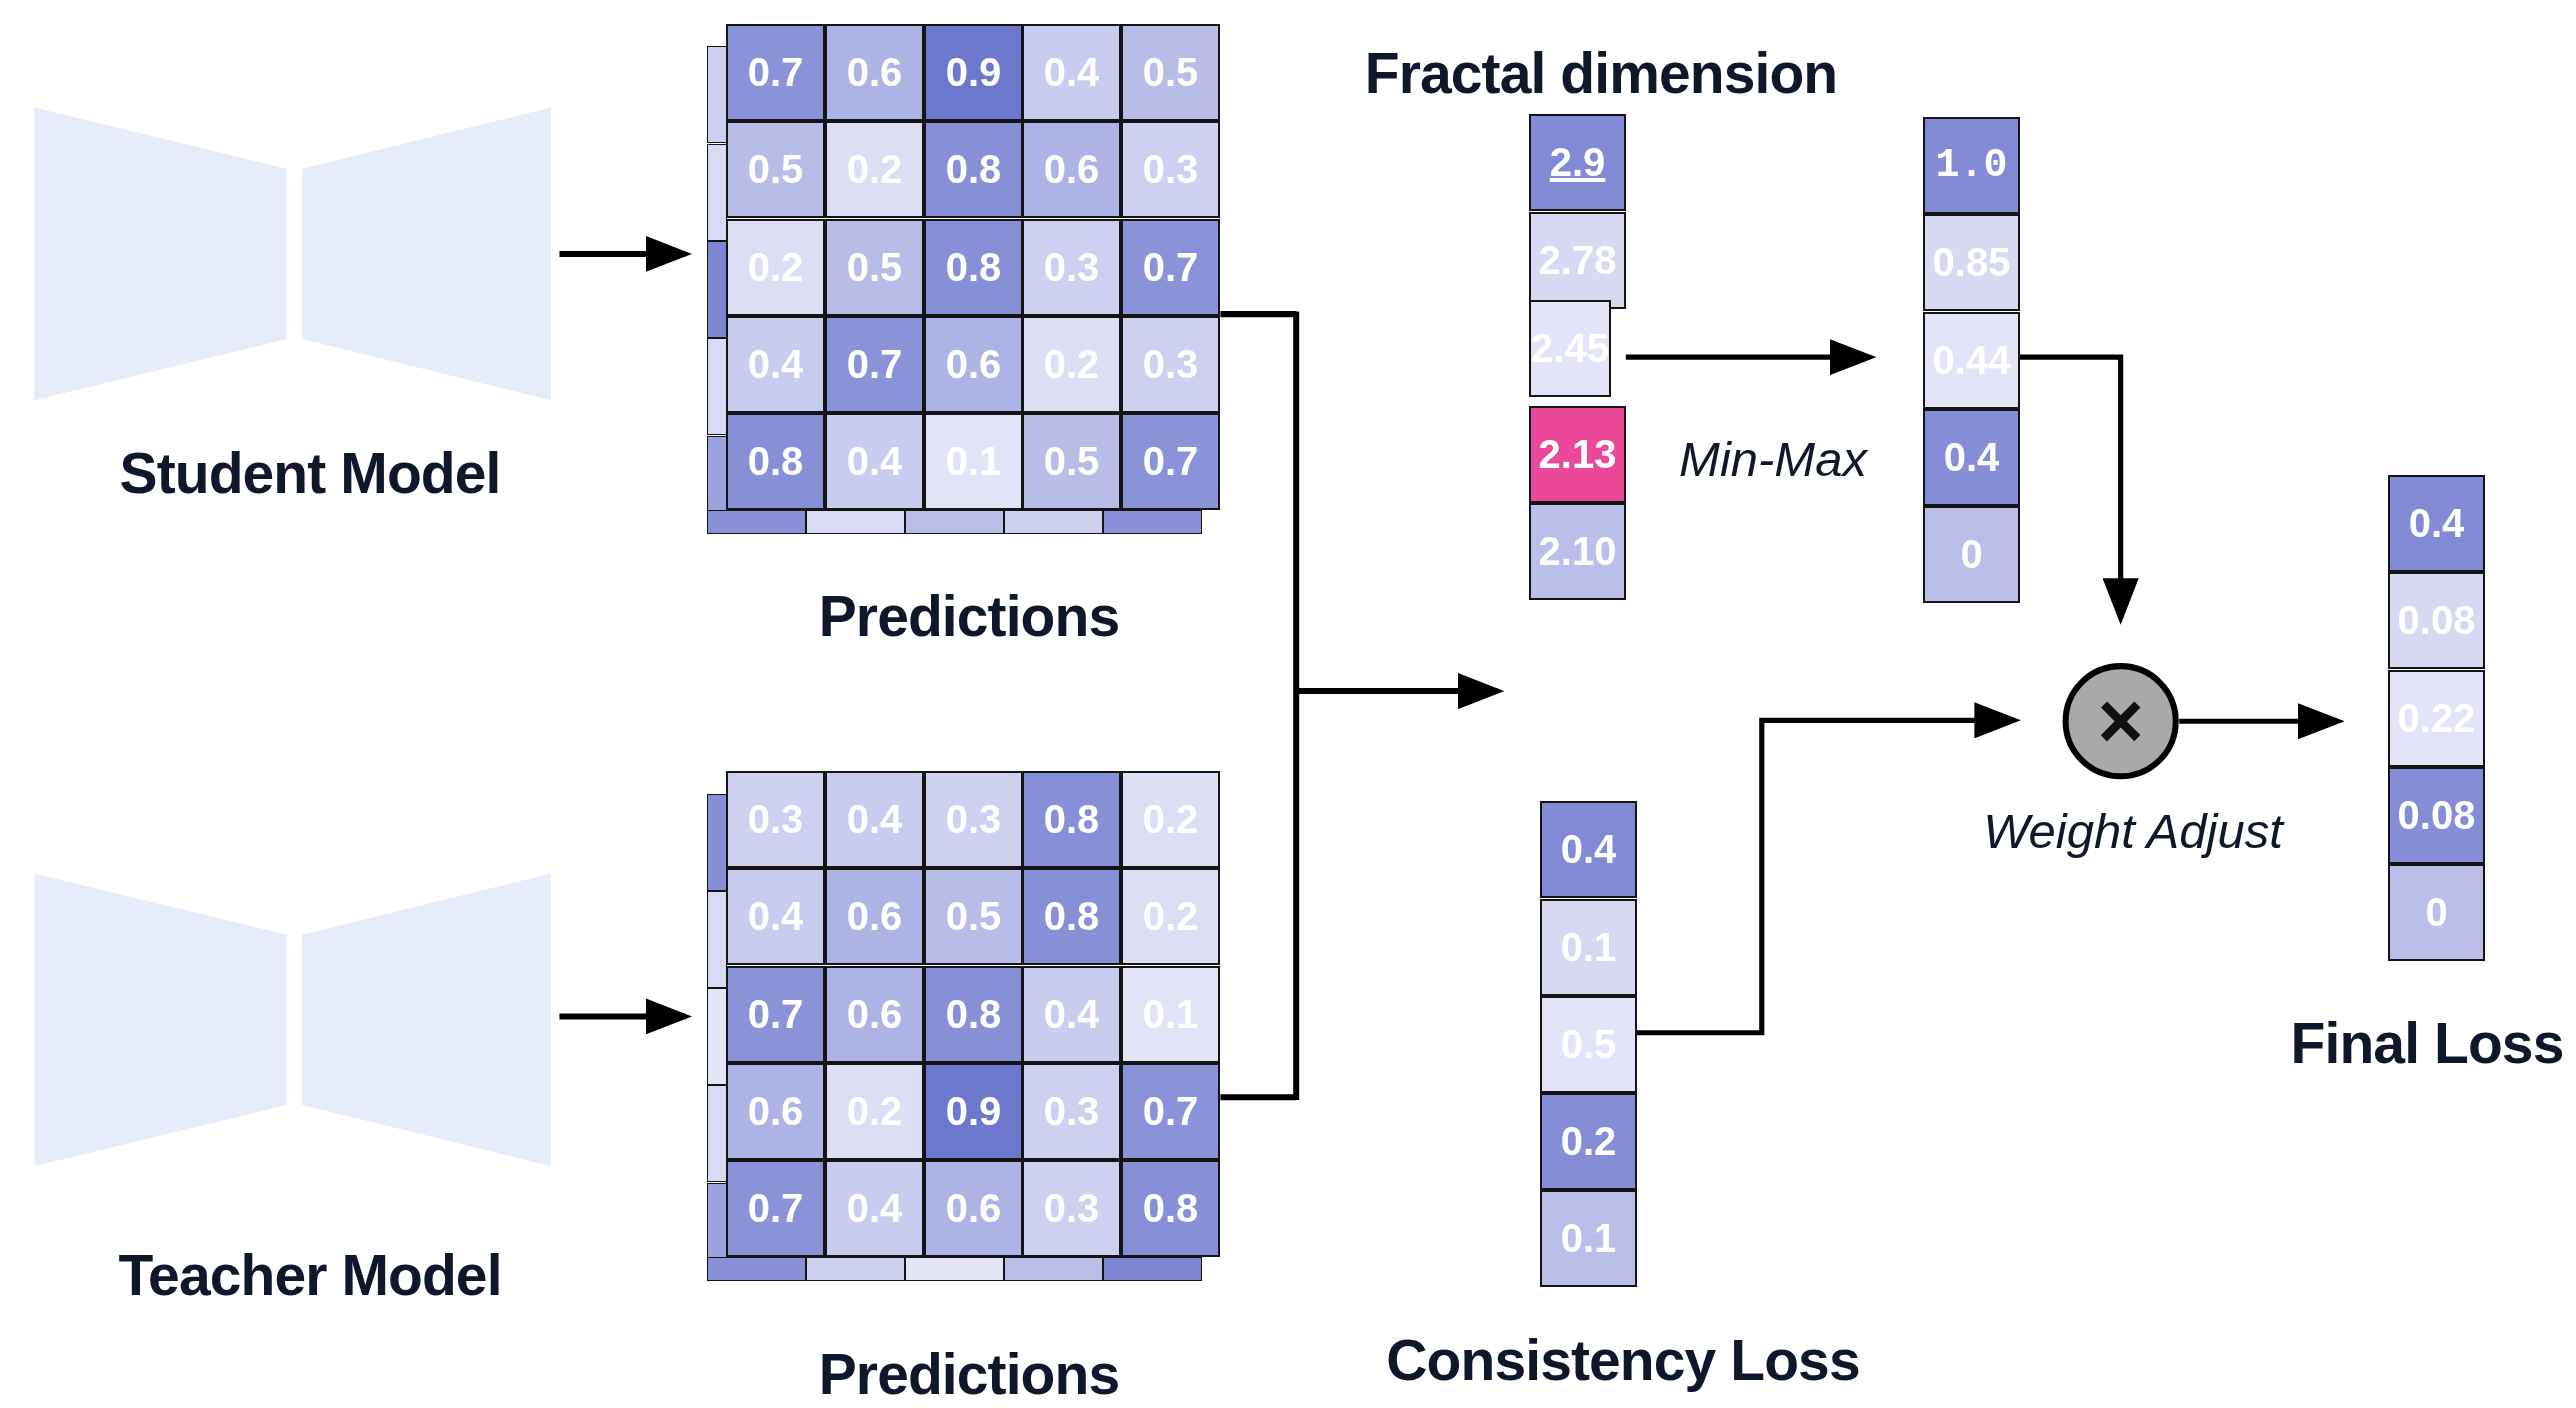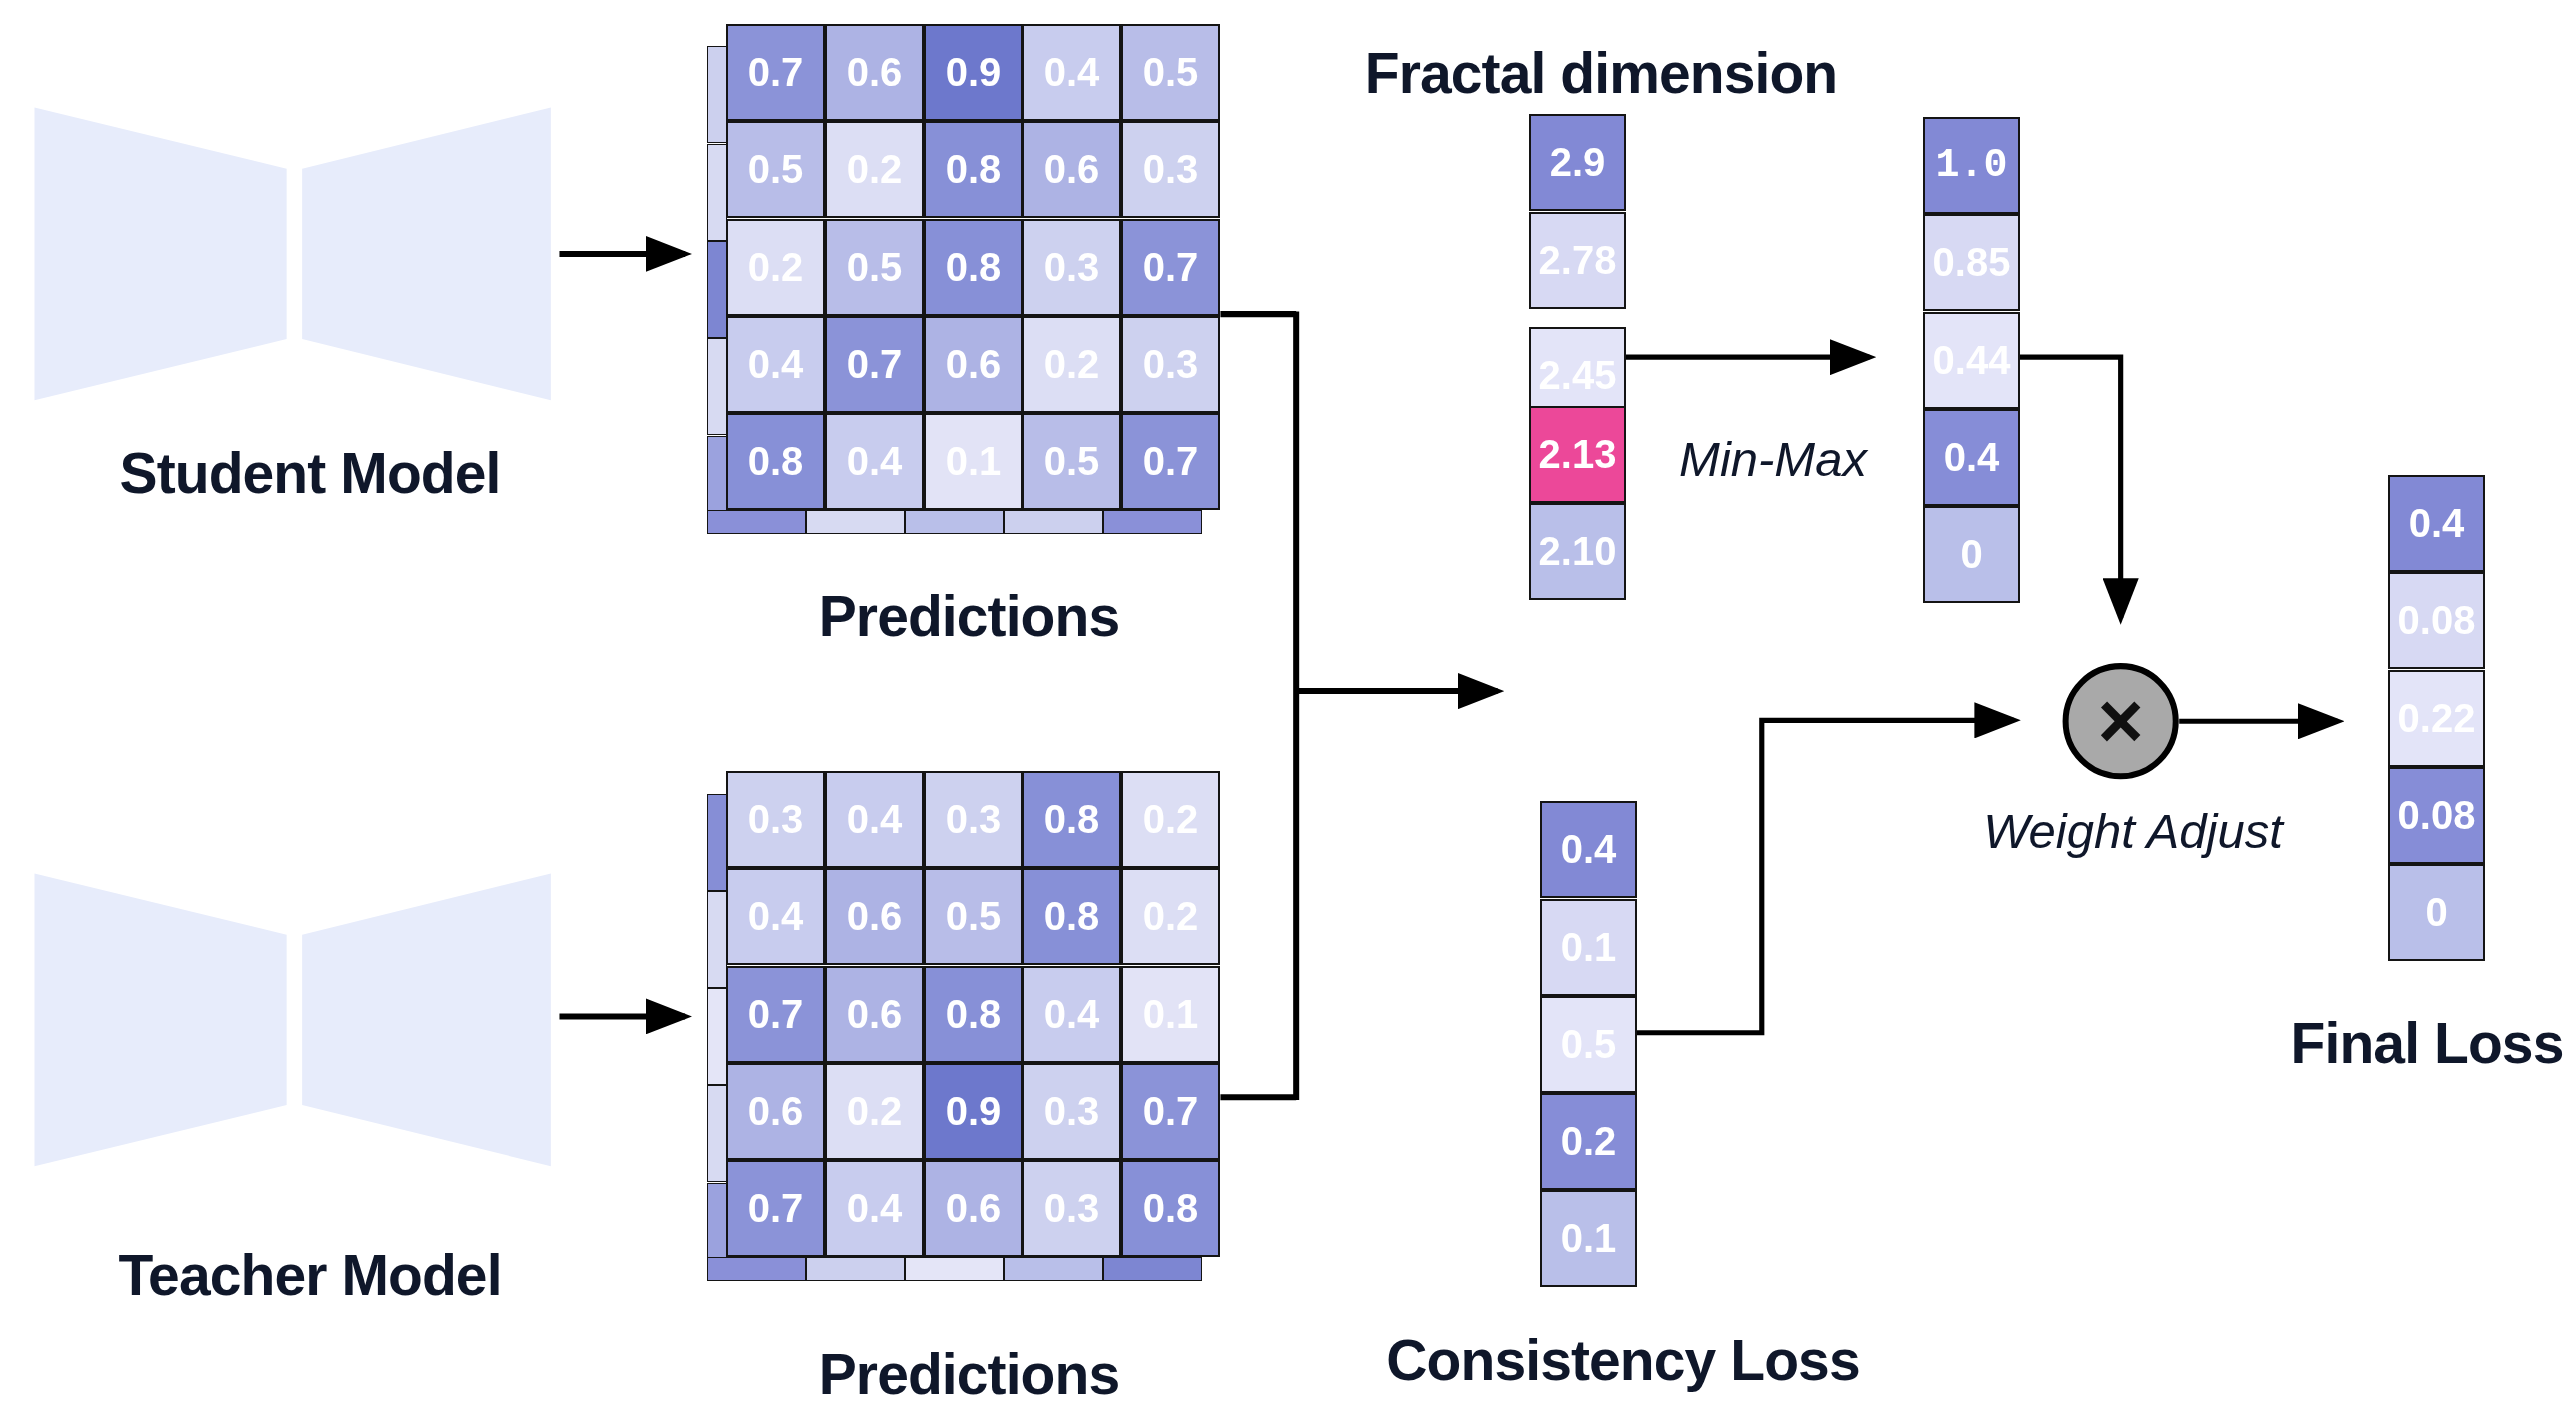--- a/index.html
+++ b/index.html
@@ -131,23 +131,23 @@
       <div class="cell" style="left: 924px; top: 1063px; width: 99px; height: 97px; background: rgb(109, 120, 204);">0.9</div>
       <div class="cell" style="left: 1022px; top: 1063px; width: 99px; height: 97px; background: rgb(205, 209, 239);">0.3</div>
       <div class="cell" style="left: 1121px; top: 1063px; width: 99px; height: 97px; background: rgb(139, 147, 216);">0.7</div>
       <div class="cell" style="left: 726px; top: 1160px; width: 99px; height: 97px; background: rgb(139, 147, 216);">0.7</div>
       <div class="cell" style="left: 825px; top: 1160px; width: 99px; height: 97px; background: rgb(200, 204, 238);">0.4</div>
       <div class="cell" style="left: 924px; top: 1160px; width: 99px; height: 97px; background: rgb(173, 179, 228);">0.6</div>
       <div class="cell" style="left: 1022px; top: 1160px; width: 99px; height: 97px; background: rgb(205, 209, 239);">0.3</div>
       <div class="cell" style="left: 1121px; top: 1160px; width: 99px; height: 97px; background: rgb(135, 144, 215);">0.8</div>
     </div>
   <div class="layer" id="fractal-col">
-      <div class="cell" style="left: 1529px; top: 114px; width: 97px; height: 97px; background: rgb(130, 137, 213);">2.9</div>
+      <div class="cell" style="left: 1529px; top: 114px; width: 97px; height: 97px; background: rgb(130, 137, 213); text-decoration: underline;">2.9</div>
       <div class="cell" style="left: 1529px; top: 212px; width: 97px; height: 97px; background: rgb(215, 217, 243); text-align: center;">2.78</div>
-      <div class="cell" style="left: 1529px; top: 327px; width: 97px; height: 97px; background: rgb(227, 228, 248); text-align: center;">2.45</div>
+      <div class="cell" style="left: 1529px; top: 300px; width: 82px; height: 97px; background: rgb(227, 228, 248); text-align: center;">2.45</div>
       <div class="cell" style="left: 1529px; top: 406px; width: 97px; height: 97px; background: #ec4899;">2.13</div>
       <div class="cell" style="left: 1529px; top: 503px; width: 97px; height: 97px; background: rgb(185, 191, 233);">2.10</div>
     </div>
   <div class="layer" id="minmax-col">
       <div class="cell" style="left: 1923px; top: 117px; width: 97px; height: 97px; background: rgb(130, 137, 213); font-family: Liberation Mono, monospace;">1.0</div>
       <div class="cell" style="left: 1923px; top: 214px; width: 97px; height: 97px; background: rgb(215, 217, 243);">0.85</div>
       <div class="cell" style="left: 1923px; top: 312px; width: 97px; height: 97px; background: rgb(227, 228, 248);">0.44</div>
       <div class="cell" style="left: 1923px; top: 409px; width: 97px; height: 97px; background: rgb(134, 141, 215);">0.4</div>
       <div class="cell" style="left: 1923px; top: 506px; width: 97px; height: 97px; background: rgb(185, 191, 233);">0</div>
     </div>

